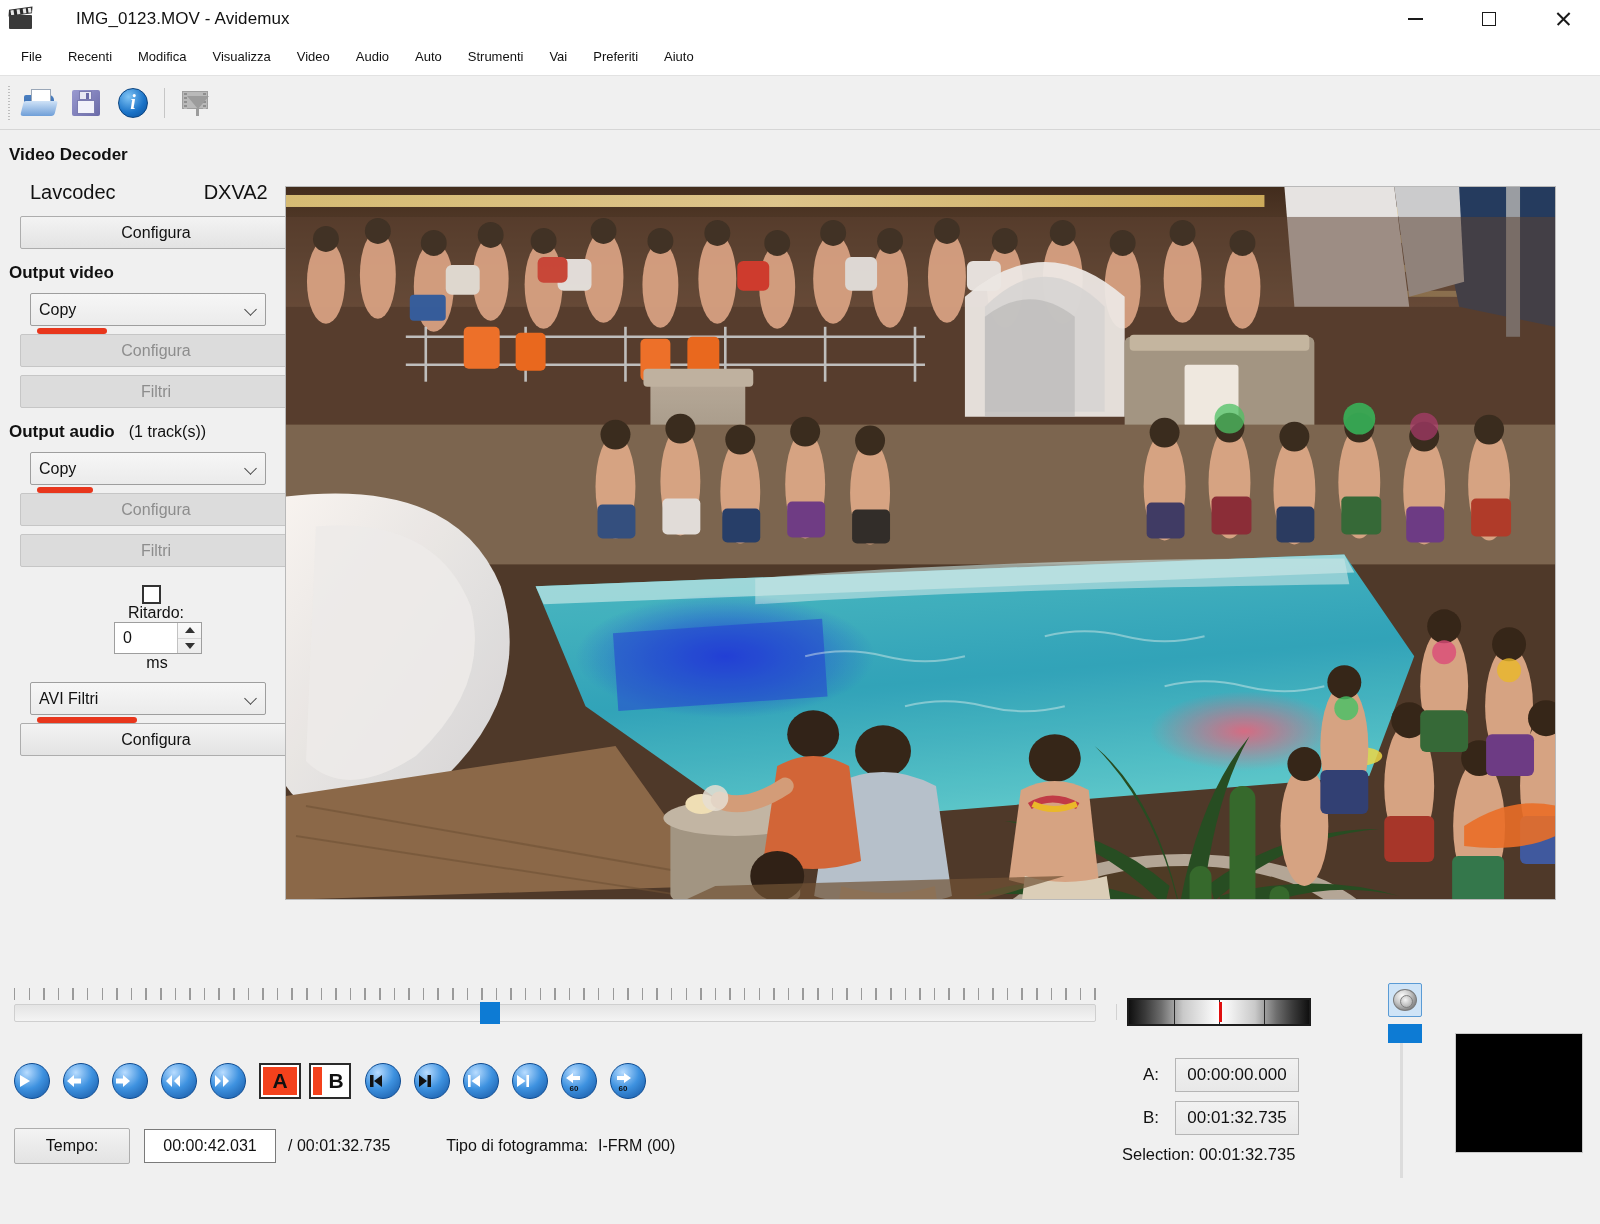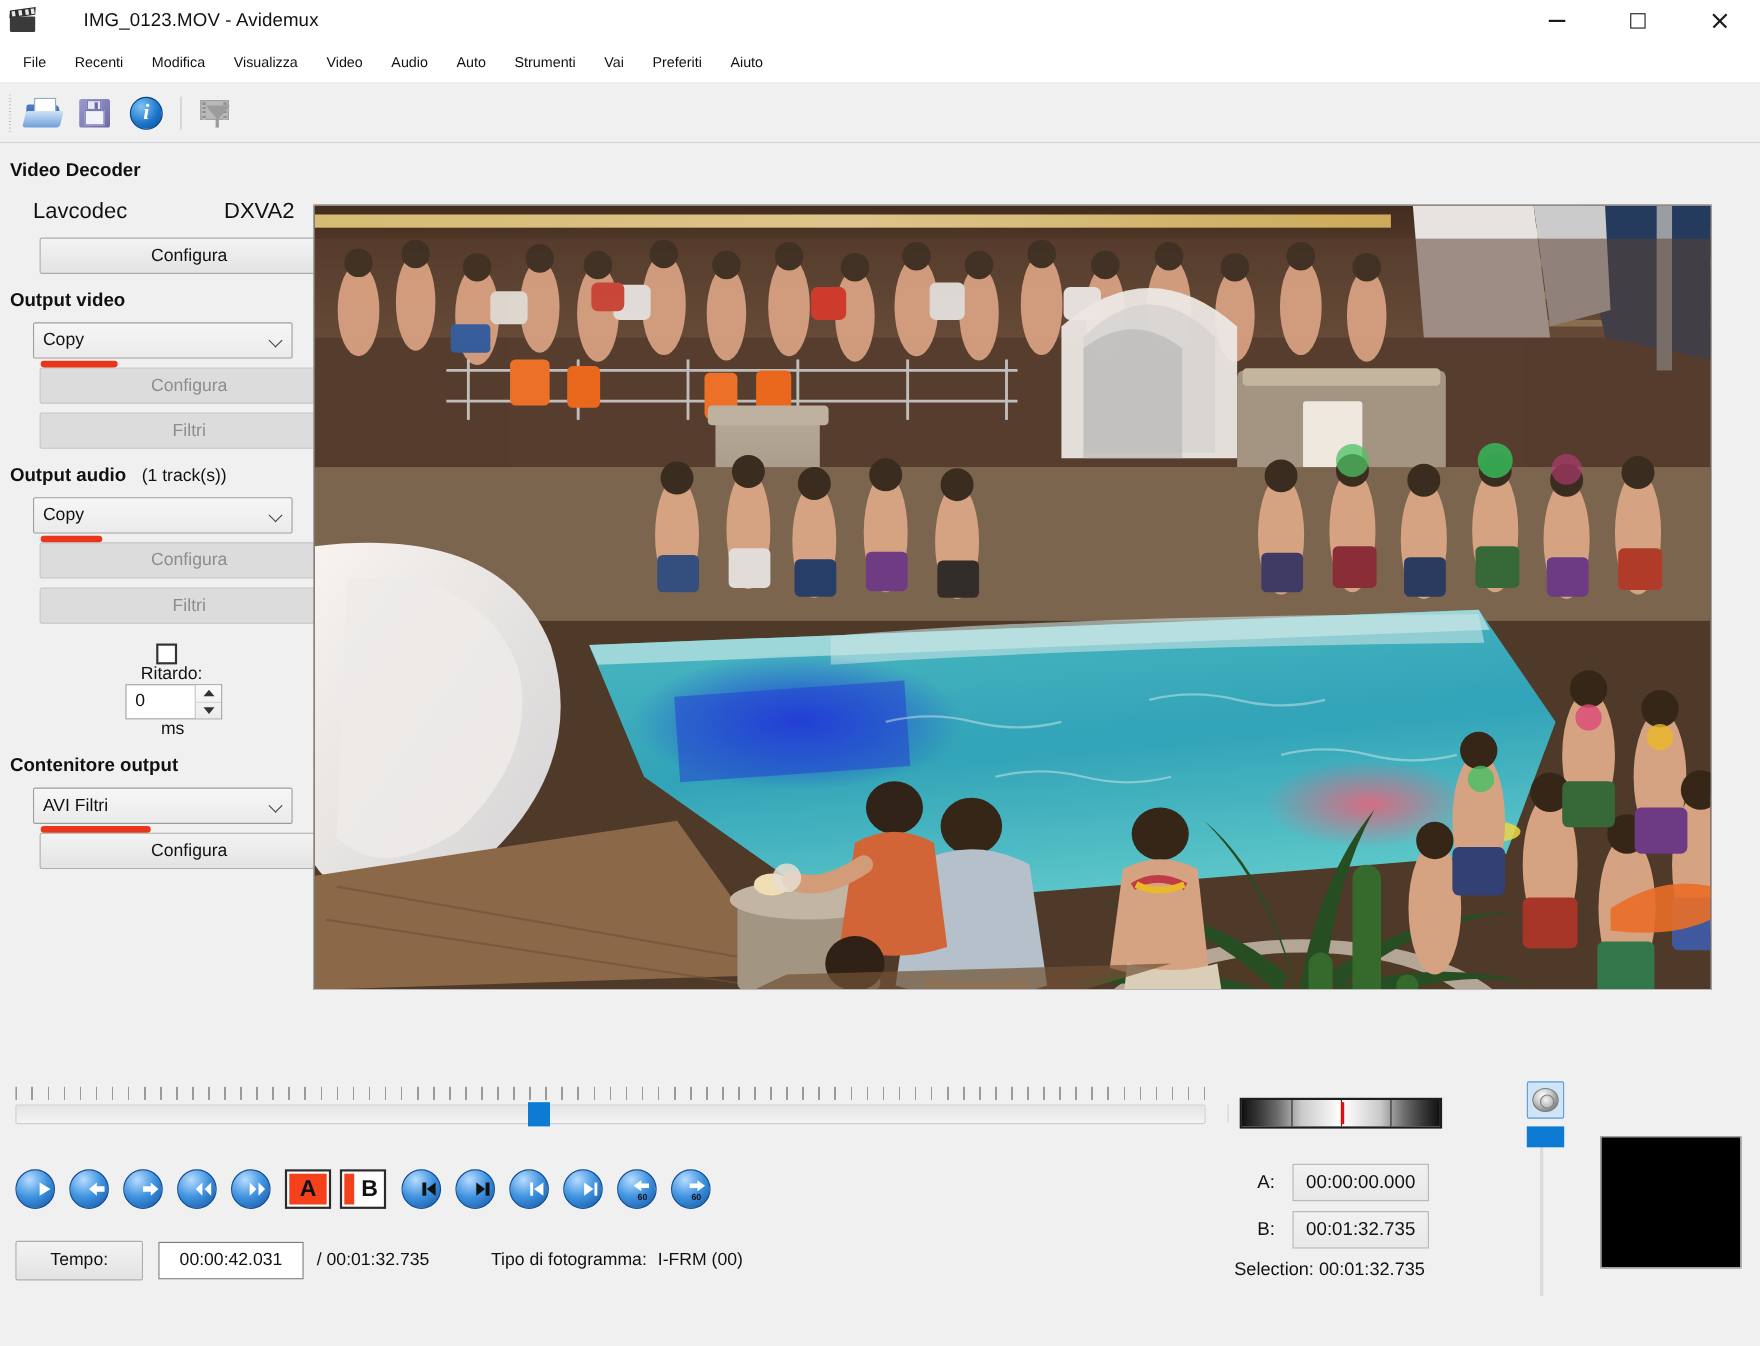--- a/index.html
+++ b/index.html
@@ -121,21 +121,21 @@
   .ic-filter .v-stem { position:absolute; left:19px; top:22px; width:3px; height:8px; background:#9c9c9c; }
 
   
   .leftpanel { position:absolute; left:0; top:131px; width:272px; }
   .sec-title { font-size: 17px; font-weight: bold; color:#111; padding: 14px 0 0 9px; }
   .sec-title .sub { font-weight: normal; font-size: 16px; margin-left: 14px; }
   .codecrow { display:flex; padding: 16px 0 0 30px; font-size: 20px; color:#111; }
   .codecrow .c2 { margin-left: 88px; }
 
   .btn {
-    display:block; width: 272px; margin: 12px 0 0 36px; height: 33px;
+    display:block; width: 272px; margin: 12px 0 0 20px; height: 33px;
     background: linear-gradient(#f3f3f3,#e3e3e3);
     border: 1px solid #adadad; border-radius: 2px;
     font-size: 16px; color: #111; font-family: "Liberation Sans", sans-serif;
     text-align:center; line-height: 31px;
   }
   .btn.disabled { color:#8d8d8d; background:#dcdcdc; border-color:#c6c6c6; }
   .btn.tight { margin-top: 8px; }
 
   .combo {
     position: relative; width: 236px; height: 33px; margin: 10px 0 0 30px;
@@ -189,21 +189,21 @@
   .track-handle {
     position:absolute; left:480px; top:1002px; width:20px; height:22px; background:#0d7bd4;
   }
 
   
   .transport { position:absolute; left:14px; top:1063px; display:flex; align-items:center; gap:0; }
   .rbtn {
     width:36px; height:36px; border-radius:50%;
     background: radial-gradient(circle at 35% 25%, #b8dcff 0%, #3e92e0 48%, #14539f 100%);
     border:1px solid #0e4b91; margin-right:13px;
-    display:flex; align-items:center; justify-content:flex-end; position:relative;
+    display:flex; align-items:center; justify-content:flex-start; position:relative;
   }
   .rbtn svg { display:block; }
   .abbtn {
     width:42px; height:36px; border:2px solid #2b2b2b; background:#fff; margin-right:8px;
     display:flex; align-items:center; justify-content:center; position:relative; padding:2px;
   }
   .ab-in { width:100%; height:100%; display:flex; align-items:center; justify-content:center;
     font-size:21px; font-weight:bold; color:#111; font-family:"Liberation Sans",sans-serif; }
   .ab-a .ab-in { background:#f4411c; }
   .ab-b { margin-right:14px; }
@@ -375,21 +375,20 @@
             <i class="sp-up"></i>
           </div>
         <div>
             <i class="sp-dn"></i>
           </div>
       </span>
     </span>
     <span class="msunit">ms</span>
   </div>
 
-  <div class="sec-title">Contenitore output</div>
   <div class="combo">
     <span>AVI Filtri</span>
     <span class="chev"></span>
     <span class="ul-red" style="width:100px;"></span>
   </div>
   <div class="btn tight">Configura</div>
 </div>
 
 <div class="video-frame">
   <svg class="vf-layer" viewBox="0 0 1271 714" preserveAspectRatio="none">

